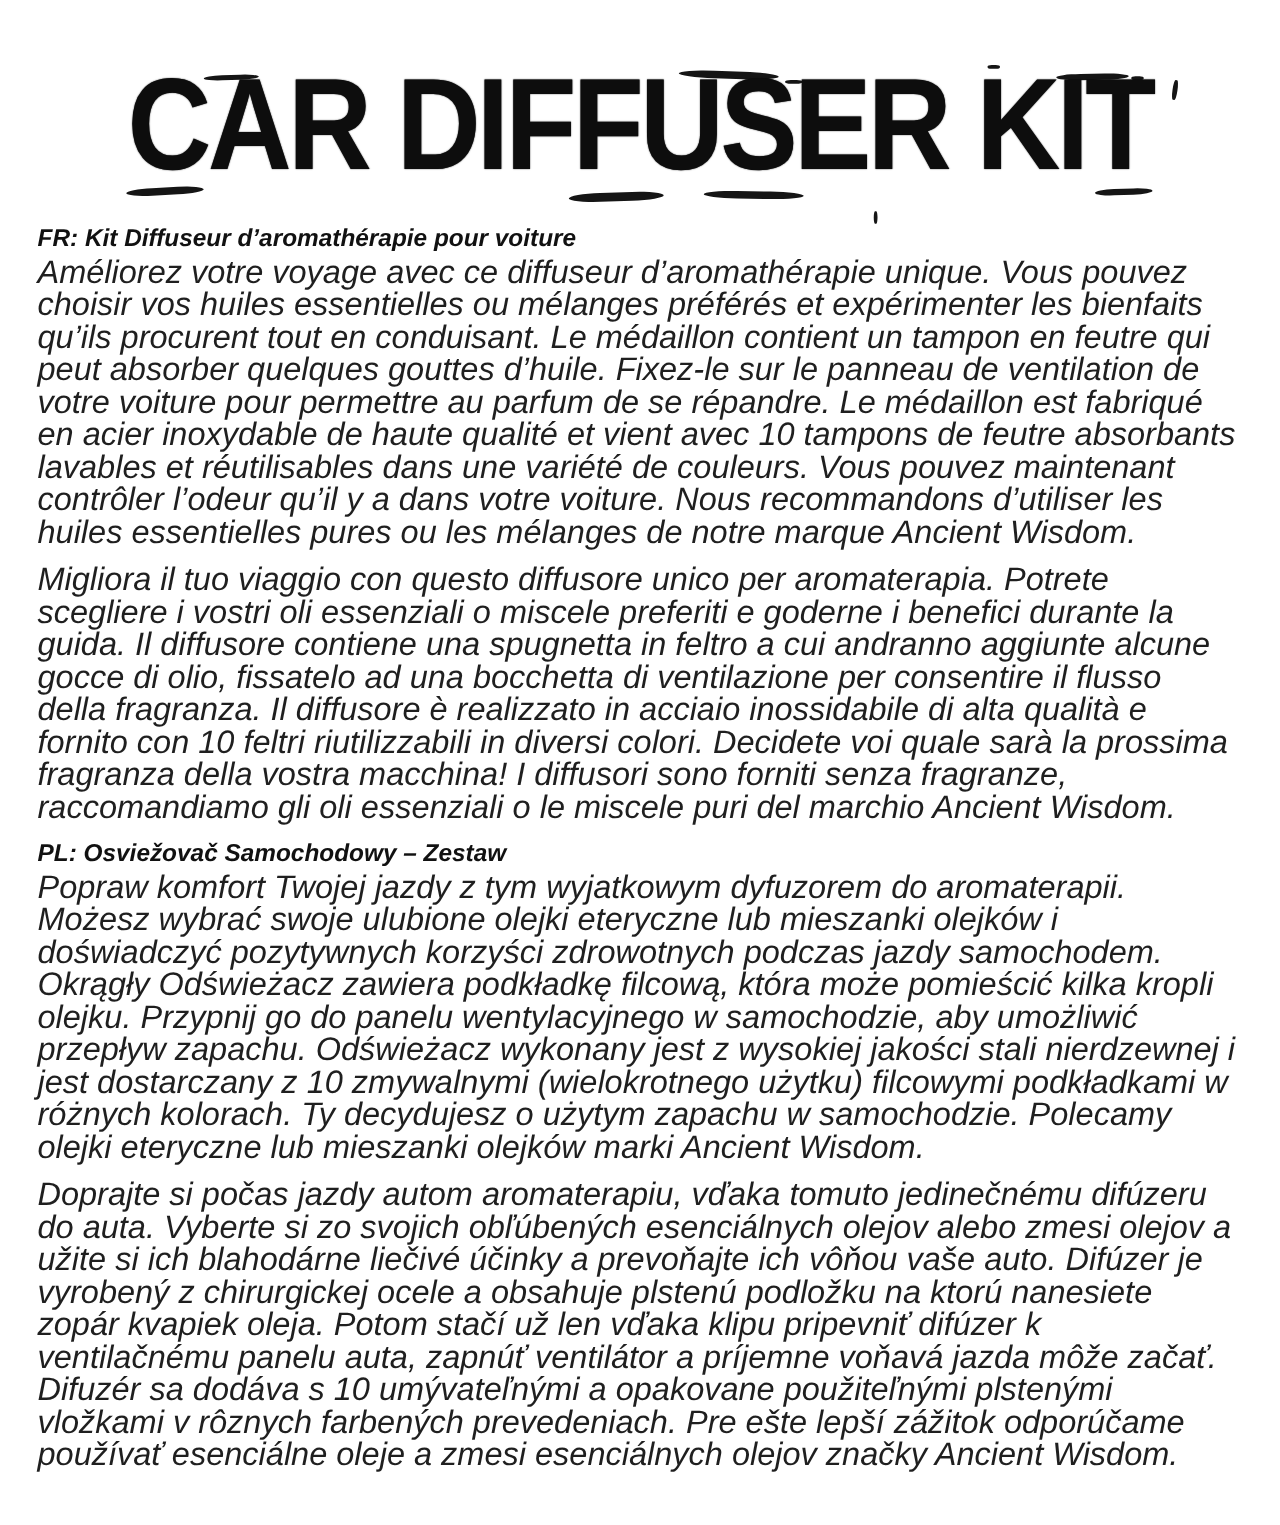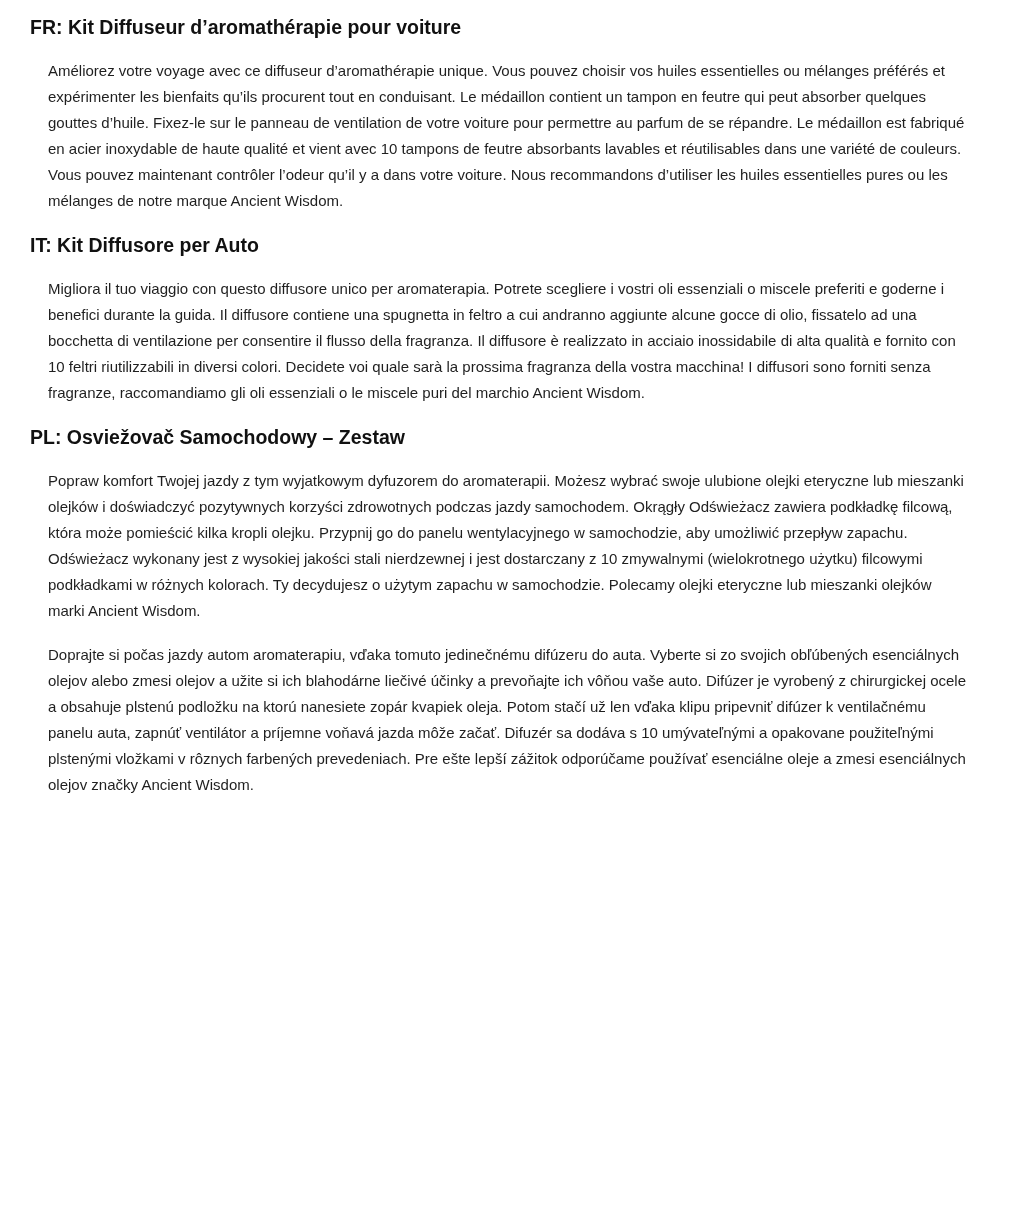--- a/index.html
+++ b/index.html
@@ -57,50 +57,65 @@
   .g10{ left: 876px; top: 137px; width: 46px;  height: 5px;  transform: rotate(-2deg); }
   .g11{ left: 938px; top: 50px;  width: 4px;   height: 16px; transform: rotate(8deg); }
   .g12{ left: 699px; top: 155px; width: 3px;   height: 10px; }
 
   
   .content {
     padding: 14px 34px 0 30px;
   }
   .lang-section {
     margin-bottom: 12px;
+    font-style: italic;
   }
   .lang-section h2 {
     margin: 0;
     font-size: 19.5px;
     line-height: 26px;
     font-weight: bold;
     color: #111111;
   }
   .lang-section p {
-    margin: 18px;
-    font-size: 15px;
+    margin: 0;
+    font-size: 26px;
     line-height: 26px;
     color: #1f1f1f;
   }
 </style>
 </head>
 <body>
 
 <div class="page">
 
+  <div class="title-wrap">
+    <span class="grunge g1"></span>
+    <span class="grunge g2"></span>
+    <span class="grunge g3"></span>
+    <span class="grunge g4"></span>
+    <span class="grunge g5"></span>
+    <span class="grunge g6"></span>
+    <span class="grunge g7"></span>
+    <span class="grunge g8"></span>
+    <span class="grunge g9"></span>
+    <span class="grunge g10"></span>
+    <span class="grunge g11"></span>
+    <span class="grunge g12"></span>
+    <div class="page-title">CAR DIFFUSER KIT</div>
+  </div>
 
   <div class="content">
 
     <section class="lang-section">
       <h2>FR: Kit Diffuseur d’aromathérapie pour voiture</h2>
       <p>Améliorez votre voyage avec ce diffuseur d’aromathérapie unique. Vous pouvez choisir vos huiles essentielles ou mélanges préférés et expérimenter les bienfaits qu’ils procurent tout en conduisant. Le médaillon contient un tampon en feutre qui peut absorber quelques gouttes d’huile. Fixez-le sur le panneau de ventilation de votre voiture pour permettre au parfum de se répandre. Le médaillon est fabriqué en acier inoxydable de haute qualité et vient avec 10 tampons de feutre absorbants lavables et réutilisables dans une variété de couleurs. Vous pouvez maintenant contrôler l’odeur qu’il y a dans votre voiture. Nous recommandons d’utiliser les huiles essentielles pures ou les mélanges de notre marque Ancient Wisdom.</p>
     </section>
 
     <section class="lang-section">
-      <h2>IT: Kit Diffusore per Auto</h2>
       <p>Migliora il tuo viaggio con questo diffusore unico per aromaterapia. Potrete scegliere i vostri oli essenziali o miscele preferiti e goderne i benefici durante la guida. Il diffusore contiene una spugnetta in feltro a cui andranno aggiunte alcune gocce di olio, fissatelo ad una bocchetta di ventilazione per consentire il flusso della fragranza. Il diffusore è realizzato in acciaio inossidabile di alta qualità e fornito con 10 feltri riutilizzabili in diversi colori. Decidete voi quale sarà la prossima fragranza della vostra macchina! I diffusori sono forniti senza fragranze, raccomandiamo gli oli essenziali o le miscele puri del marchio Ancient Wisdom.</p>
     </section>
 
     <section class="lang-section">
       <h2>PL: Osviežovač Samochodowy – Zestaw</h2>
       <p>Popraw komfort Twojej jazdy z tym wyjatkowym dyfuzorem do aromaterapii.  Możesz wybrać swoje ulubione olejki eteryczne lub mieszanki olejków i doświadczyć pozytywnych korzyści zdrowotnych podczas jazdy samochodem. Okrągły Odświeżacz zawiera podkładkę filcową, która może pomieścić kilka kropli olejku. Przypnij go do panelu wentylacyjnego w samochodzie, aby umożliwić przepływ zapachu. Odświeżacz wykonany jest z wysokiej jakości stali nierdzewnej i jest dostarczany z 10 zmywalnymi (wielokrotnego użytku) filcowymi podkładkami w różnych kolorach. Ty decydujesz o użytym zapachu w samochodzie. Polecamy olejki eteryczne lub mieszanki olejków marki Ancient Wisdom.</p>
     </section>
 
     <section class="lang-section">
       <p>Doprajte si počas jazdy autom aromaterapiu, vďaka tomuto jedinečnému difúzeru do auta. Vyberte si zo svojich obľúbených esenciálnych olejov alebo zmesi olejov a užite si ich blahodárne liečivé účinky a prevoňajte ich vôňou vaše auto. Difúzer je vyrobený z chirurgickej ocele a obsahuje plstenú podložku na ktorú nanesiete zopár kvapiek oleja. Potom stačí už len vďaka klipu pripevniť difúzer k ventilačnému panelu auta, zapnúť ventilátor a príjemne voňavá jazda môže začať. Difuzér sa dodáva s 10 umývateľnými a opakovane použiteľnými plstenými vložkami v rôznych farbených prevedeniach. Pre ešte lepší zážitok odporúčame používať esenciálne oleje a zmesi esenciálnych olejov značky Ancient Wisdom.</p>

